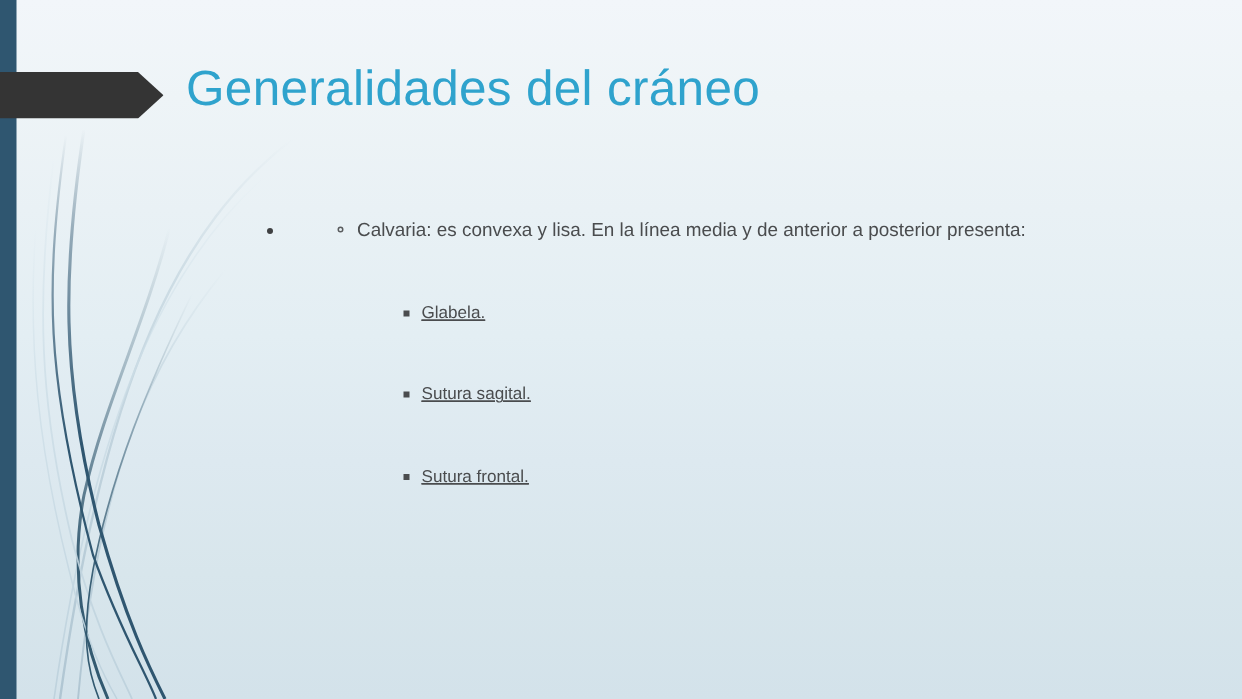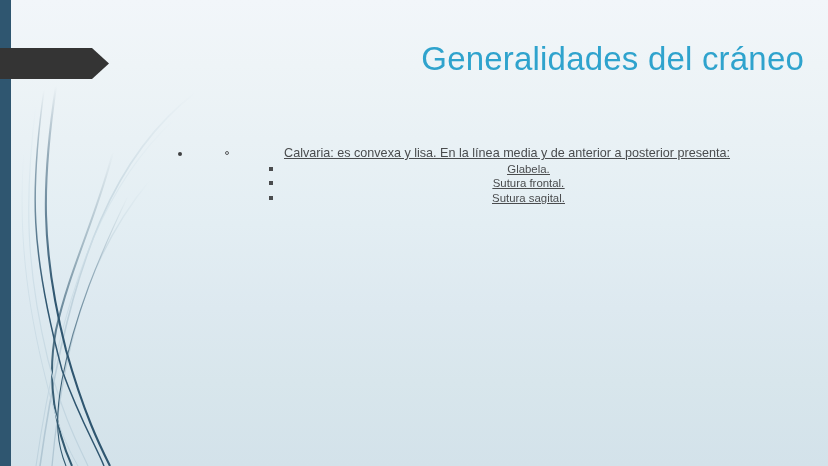--- a/index.html
+++ b/index.html
@@ -51,21 +51,21 @@
     width: 109px;
     height: 31px;
   }
 
   
   .slide-title {
     position: absolute;
     left: 124px;
     top: 40px;
     width: 680px;
-    text-align: right;
+    text-align: left;
     font-size: 33px;
     font-weight: 400;
     letter-spacing: 0.2px;
     color: #2fa3cd;
     font-family: "Liberation Sans", sans-serif;
     white-space: nowrap;
   }
 
   
   .body-block {
@@ -107,22 +107,20 @@
     list-style: none;
     margin: 1px 0 0 0;
     padding: 0 0 0 32px;
   }
   ul.lvl2 > li {
     position: relative;
     padding-left: 14px;
     font-size: 12.6px;
     line-height: 17px;
     color: #4a4c4e;
-    text-decoration: underline;
-    text-align: center;
   }
   ul.lvl2 > li > .b2-marker {
     position: absolute;
     left: 1px;
     top: 6px;
     width: 4px;
     height: 4px;
     border-radius: 50%;
     border: 1px solid #5a5c5e;
     box-sizing: border-box;
@@ -135,20 +133,21 @@
     margin: 0;
     padding: 0 0 0 30px;
   }
   ul.lvl3 > li {
     position: relative;
     padding-left: 13px;
     font-size: 11.4px;
     line-height: 14.4px;
     color: #4a4c4e;
     text-decoration: underline;
+    margin-top: 40px;
   }
   ul.lvl3 > li > .b3-marker {
     position: absolute;
     left: 1px;
     top: 5px;
     width: 4px;
     height: 4px;
     background: #4a4c4e;
     text-decoration: none;
   }
@@ -222,25 +221,25 @@
             <span class="b2-marker"></span>
             <span class="lvl-txt">Calvaria: es convexa y lisa. En la línea media y de anterior a posterior presenta:</span>
 
             <ul class="lvl3">
               <li>
                 <span class="b3-marker"></span>
                 <span class="lvl-txt">Glabela.</span>
               </li>
               <li>
                 <span class="b3-marker"></span>
-                <span class="lvl-txt">Sutura frontal.</span>
+                <span class="lvl-txt">Sutura sagital.</span>
               </li>
               <li>
                 <span class="b3-marker"></span>
-                <span class="lvl-txt">Sutura sagital.</span>
+                <span class="lvl-txt">Sutura frontal.</span>
               </li>
             </ul>
           </li>
         </ul>
       </li>
 
     </ul>
   </div>
 
 </div>

